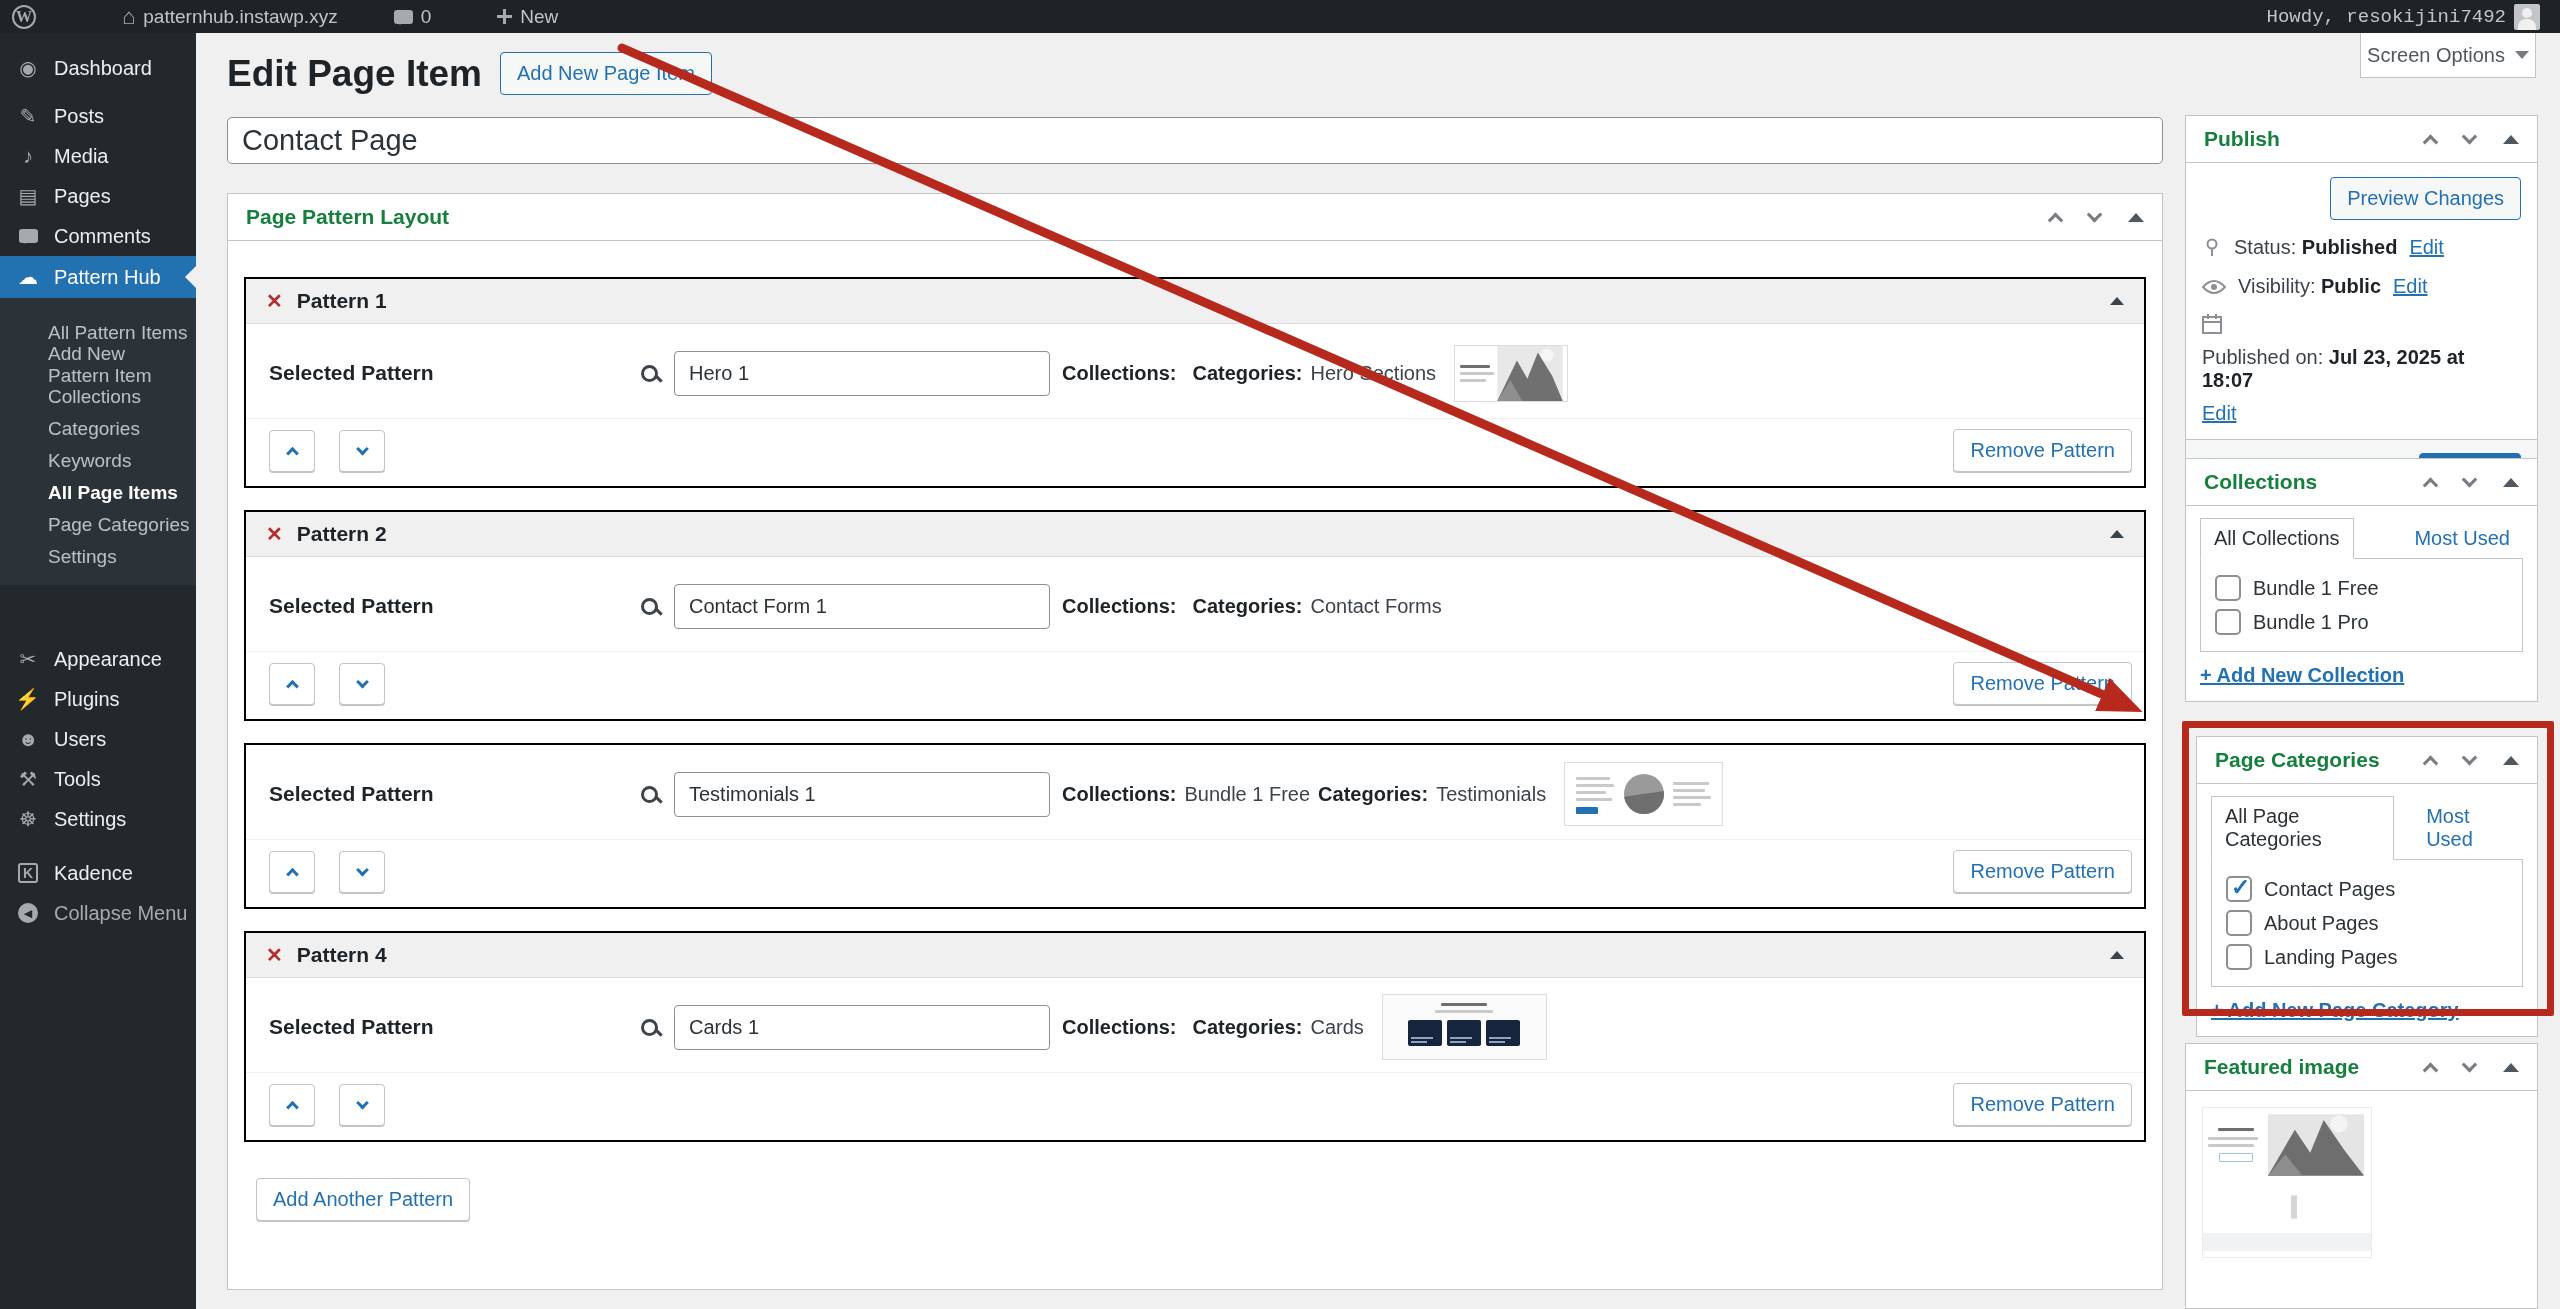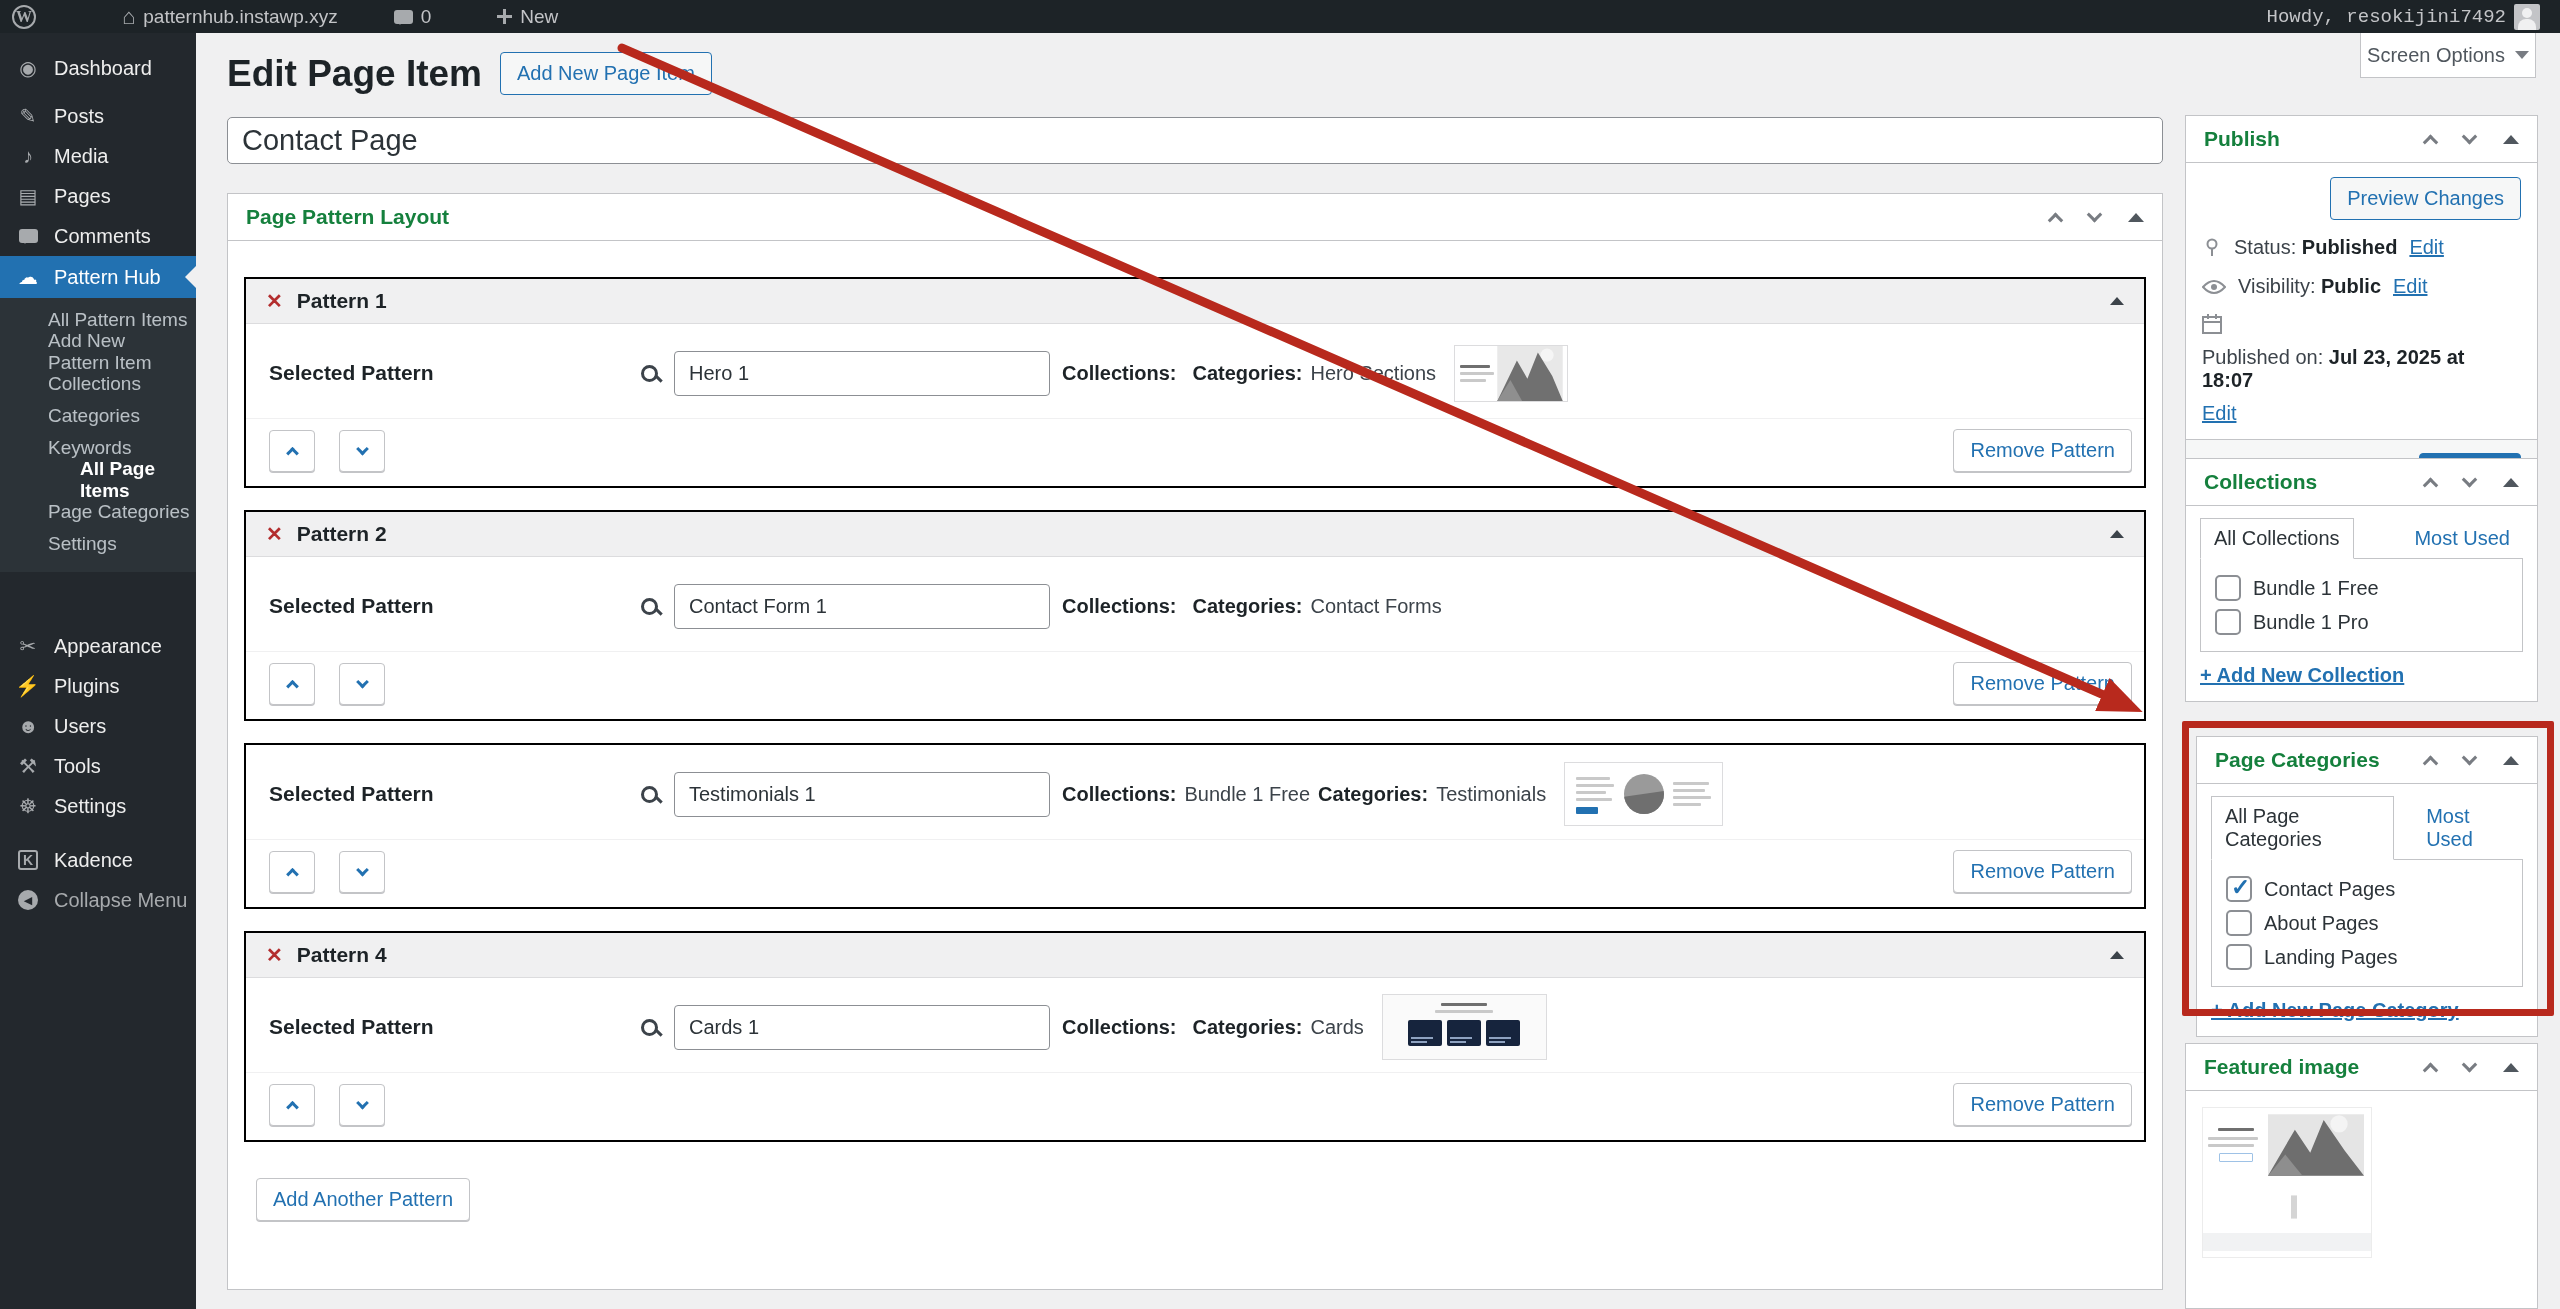--- a/index.html
+++ b/index.html
@@ -35,24 +35,24 @@
   #sidebar { position:absolute; left:0; top:33px; width:196px; bottom:0; background:#23282d; z-index:30; }
   #menu { padding-top:15px; }
   .menu-item { display:flex; align-items:center; height:40px; padding-left:14px; gap:12px;
     color:#eeeeee; font-size:20px; cursor:pointer; }
   .mi-icon { width:28px; text-align:center; color:#a7aaad; font-size:20px; flex:0 0 28px; }
   .menu-item.active { background:#2271b1; color:#fff; position:relative; height:42px; }
   .menu-item.active .mi-icon { color:#fff; }
   .menu-item.active::after { content:""; position:absolute; right:0; top:50%; margin-top:-11px;
     border-top:11px solid transparent; border-bottom:11px solid transparent; border-right:11px solid #f0f0f1; }
   .mt8 { margin-top:8px; } .mt54 { margin-top:54px; } .mt14 { margin-top:14px; }
-  #submenu { background:#2c3338; padding:6px 0 12px; }
+  #submenu { background:#2c3338; padding:19px 0 12px; }
   .sub-item { padding:4px 6px 4px 48px; height:32px; display:flex; align-items:center;
     color:rgba(240,246,252,.72); font-size:19px; cursor:pointer; }
-  .sub-item.current { color:#fff; font-weight:bold;margin-left:32px; }
+  .sub-item.current { color:#fff; font-weight:bold; }
   .ic-dashboard::before { content:"◉"; } .ic-posts::before { content:"✎"; }
   .ic-media::before { content:"♪"; } .ic-pages::before { content:"▤"; }
   .ic-cloud::before { content:"☁"; } .ic-appearance::before { content:"✂"; }
   .ic-plugins::before { content:"⚡"; } .ic-users::before { content:"☻"; }
   .ic-tools::before { content:"⚒"; } .ic-settings::before { content:"☸"; }
   .kad-box { width:20px; height:20px; border:2px solid #a7aaad; border-radius:3px; margin:0 auto;
     display:flex; align-items:center; justify-content:center; font-size:14px; color:#a7aaad; }
   .kad-box::before { content:"K"; font-weight:bold; }
   .col-circle { width:20px; height:20px; border-radius:50%; background:#a7aaad; margin:0 auto;
     display:flex; align-items:center; justify-content:center; color:#23282d; font-size:11px; }

